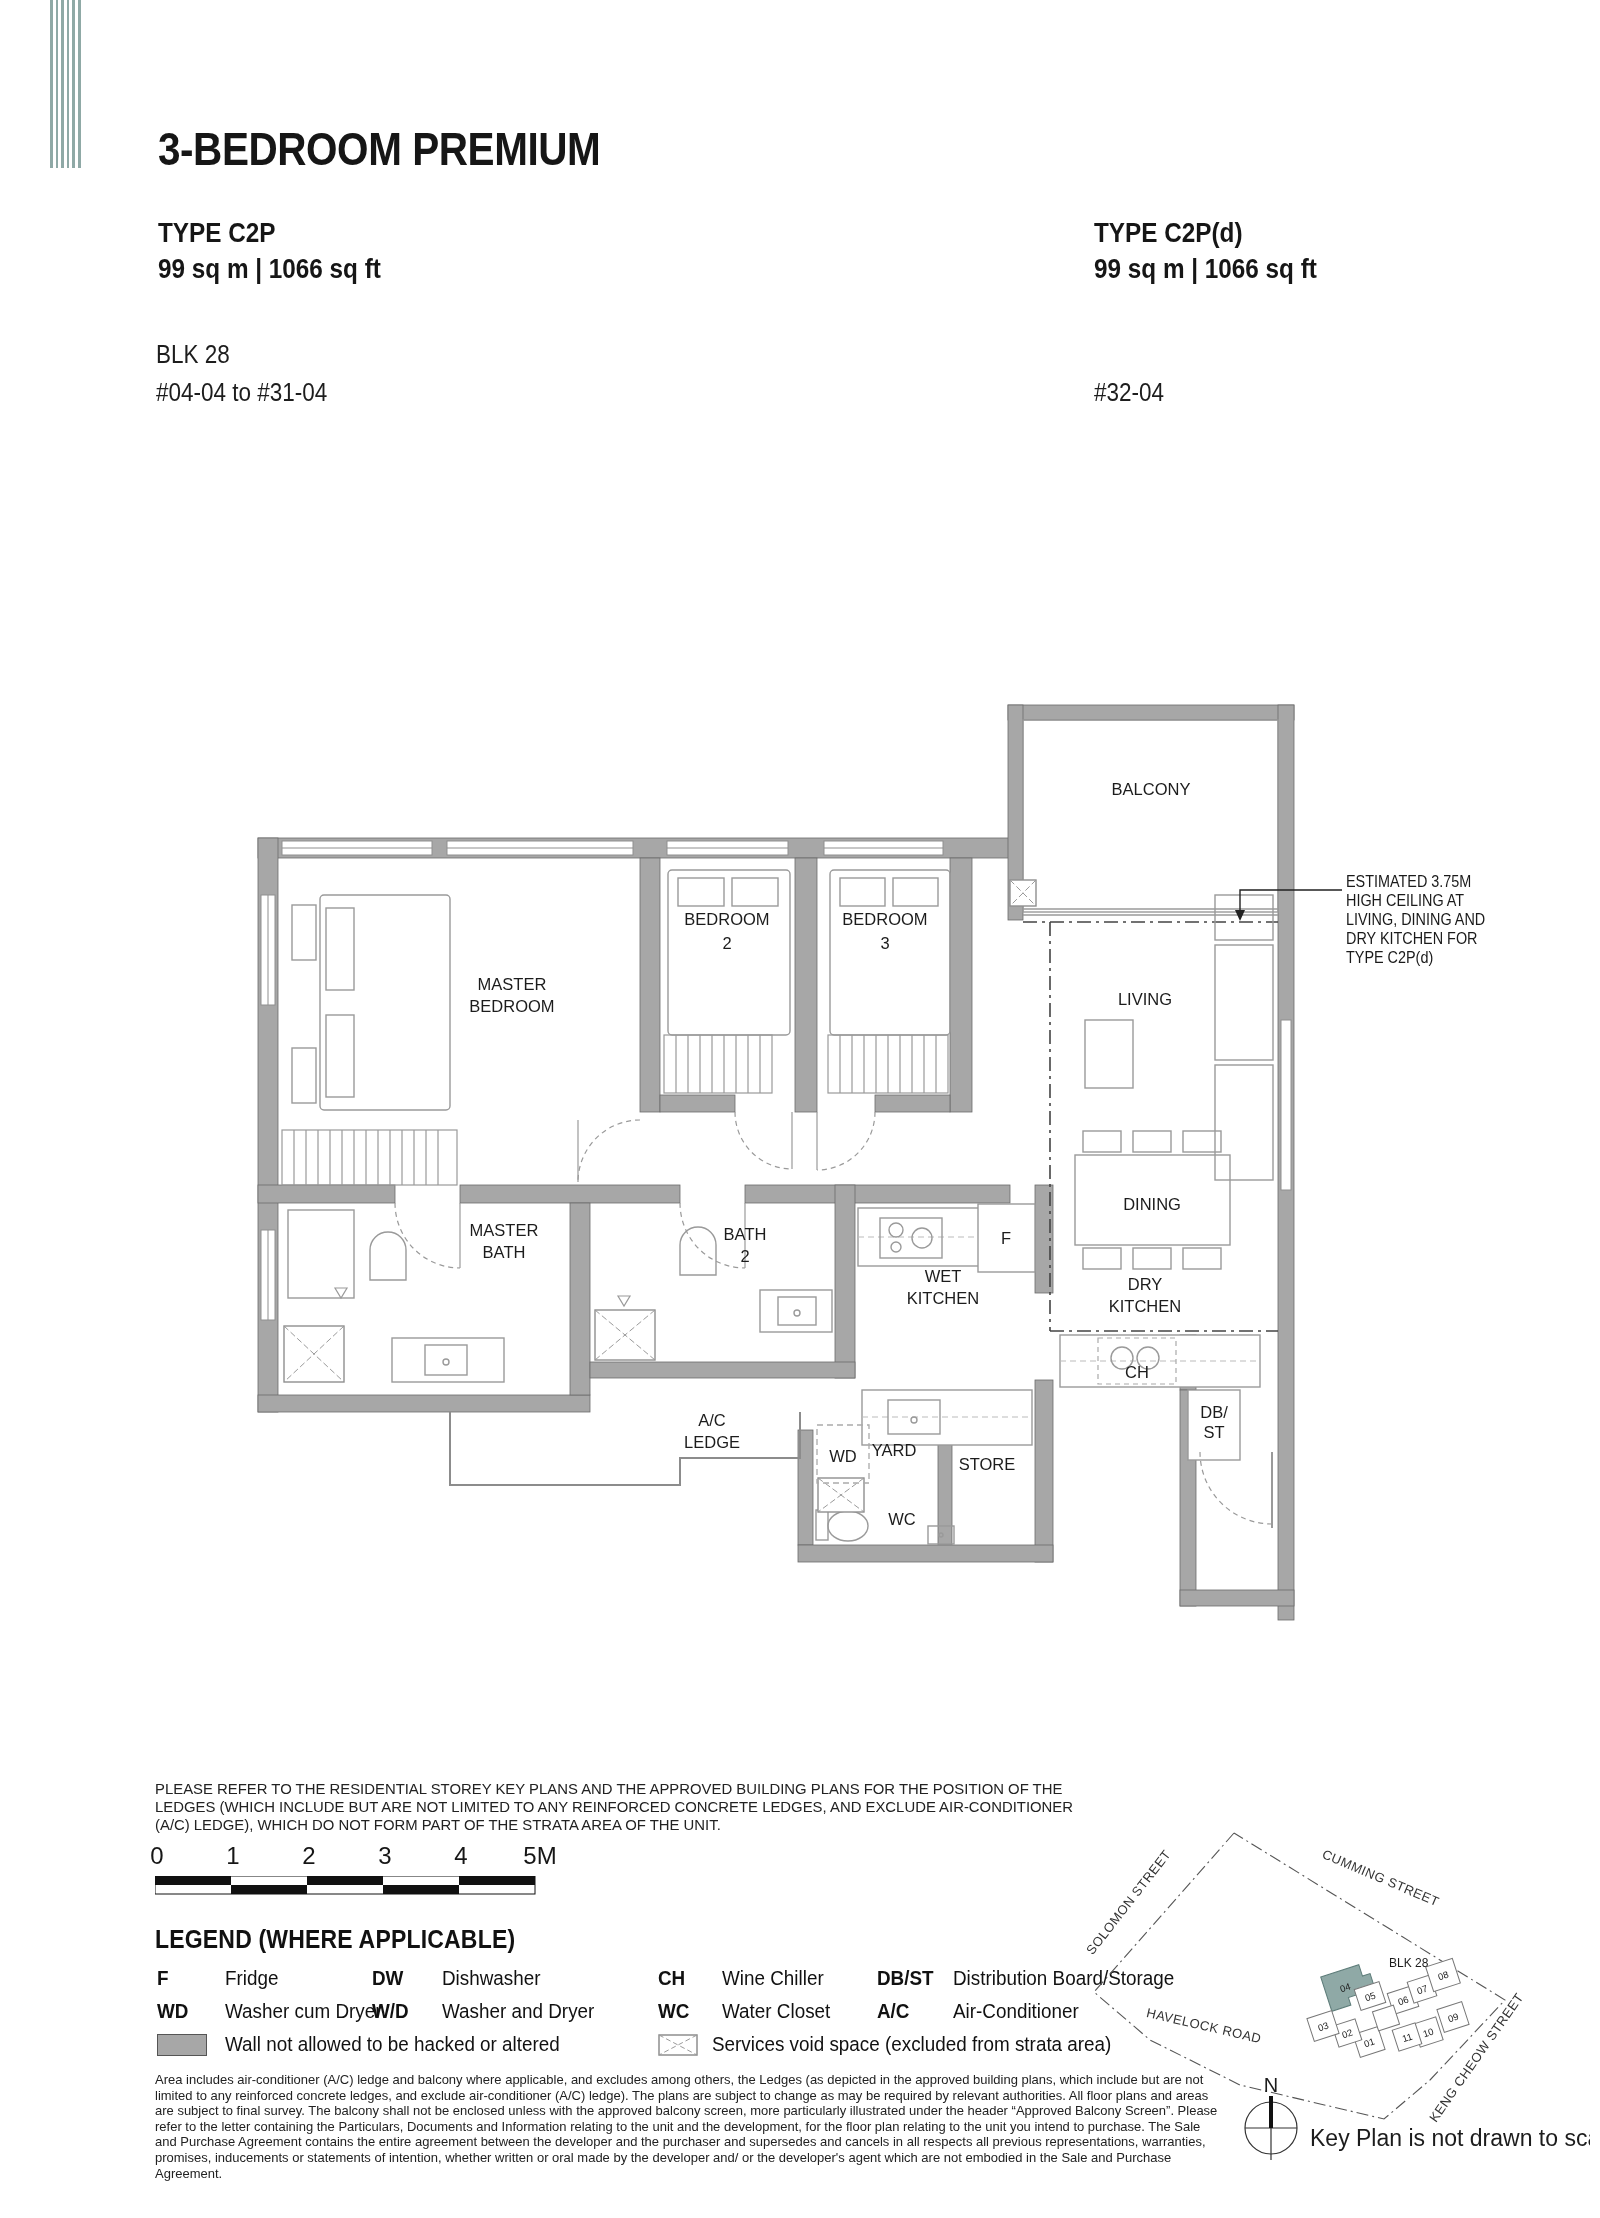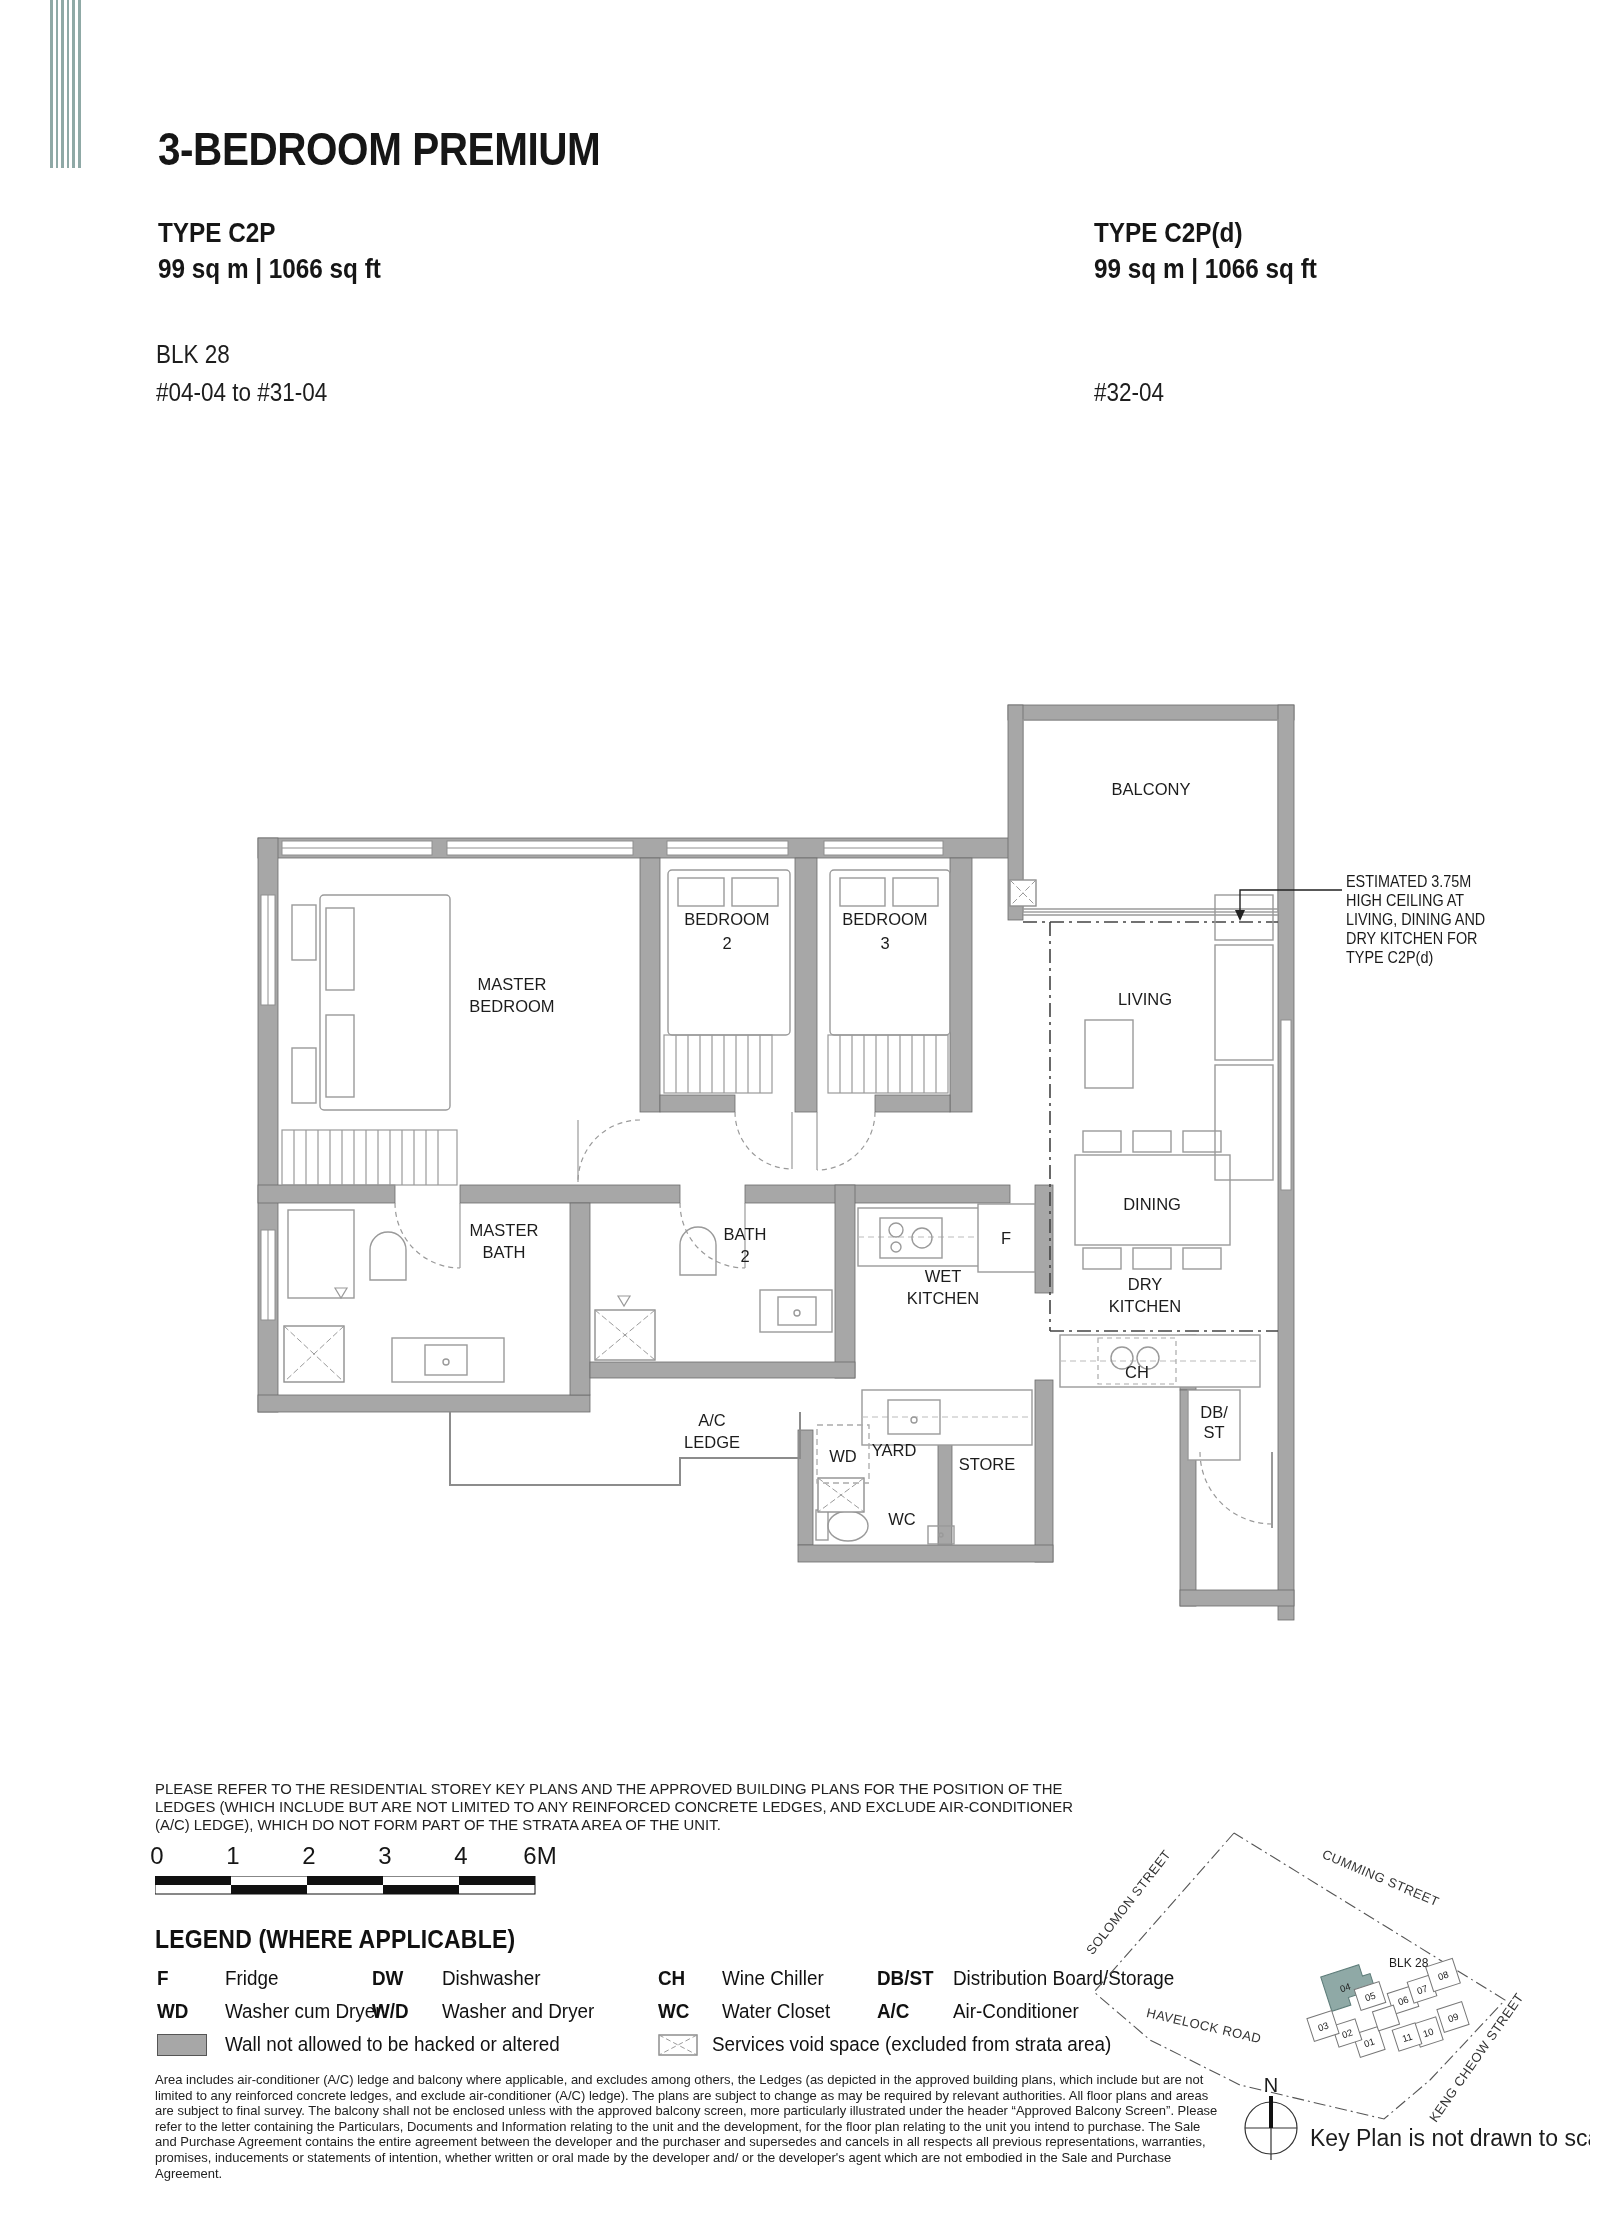--- a/index.html
+++ b/index.html
@@ -295,21 +295,21 @@
   <div>LEDGES (WHICH INCLUDE BUT ARE NOT LIMITED TO ANY REINFORCED CONCRETE LEDGES, AND EXCLUDE AIR-CONDITIONER</div>
   <div>(A/C) LEDGE), WHICH DO NOT FORM PART OF THE STRATA AREA OF THE UNIT.</div>
 </div>
 
 <div>
   <div class="abs scalelbl" style="left:157px;top:1842px;">0</div>
   <div class="abs scalelbl" style="left:233px;top:1842px;">1</div>
   <div class="abs scalelbl" style="left:309px;top:1842px;">2</div>
   <div class="abs scalelbl" style="left:385px;top:1842px;">3</div>
   <div class="abs scalelbl" style="left:461px;top:1842px;">4</div>
-  <div class="abs scalelbl" style="left:540px;top:1842px;">6M</div>
+  <div class="abs scalelbl" style="left:540px;top:1842px;">5M</div>
   <svg class="abs" style="left:155px;top:1876px;" width="382" height="20" viewBox="0 0 382 20">
     <rect x="0" y="0" width="76" height="9" fill="#111"></rect>
     <rect x="76" y="9" width="76" height="9" fill="#111"></rect>
     <rect x="152" y="0" width="76" height="9" fill="#111"></rect>
     <rect x="228" y="9" width="76" height="9" fill="#111"></rect>
     <rect x="304" y="0" width="76" height="9" fill="#111"></rect>
     <rect x="0" y="0" width="380" height="18" fill="none" stroke="#111" stroke-width="1"></rect>
   </svg>
 </div>
 

